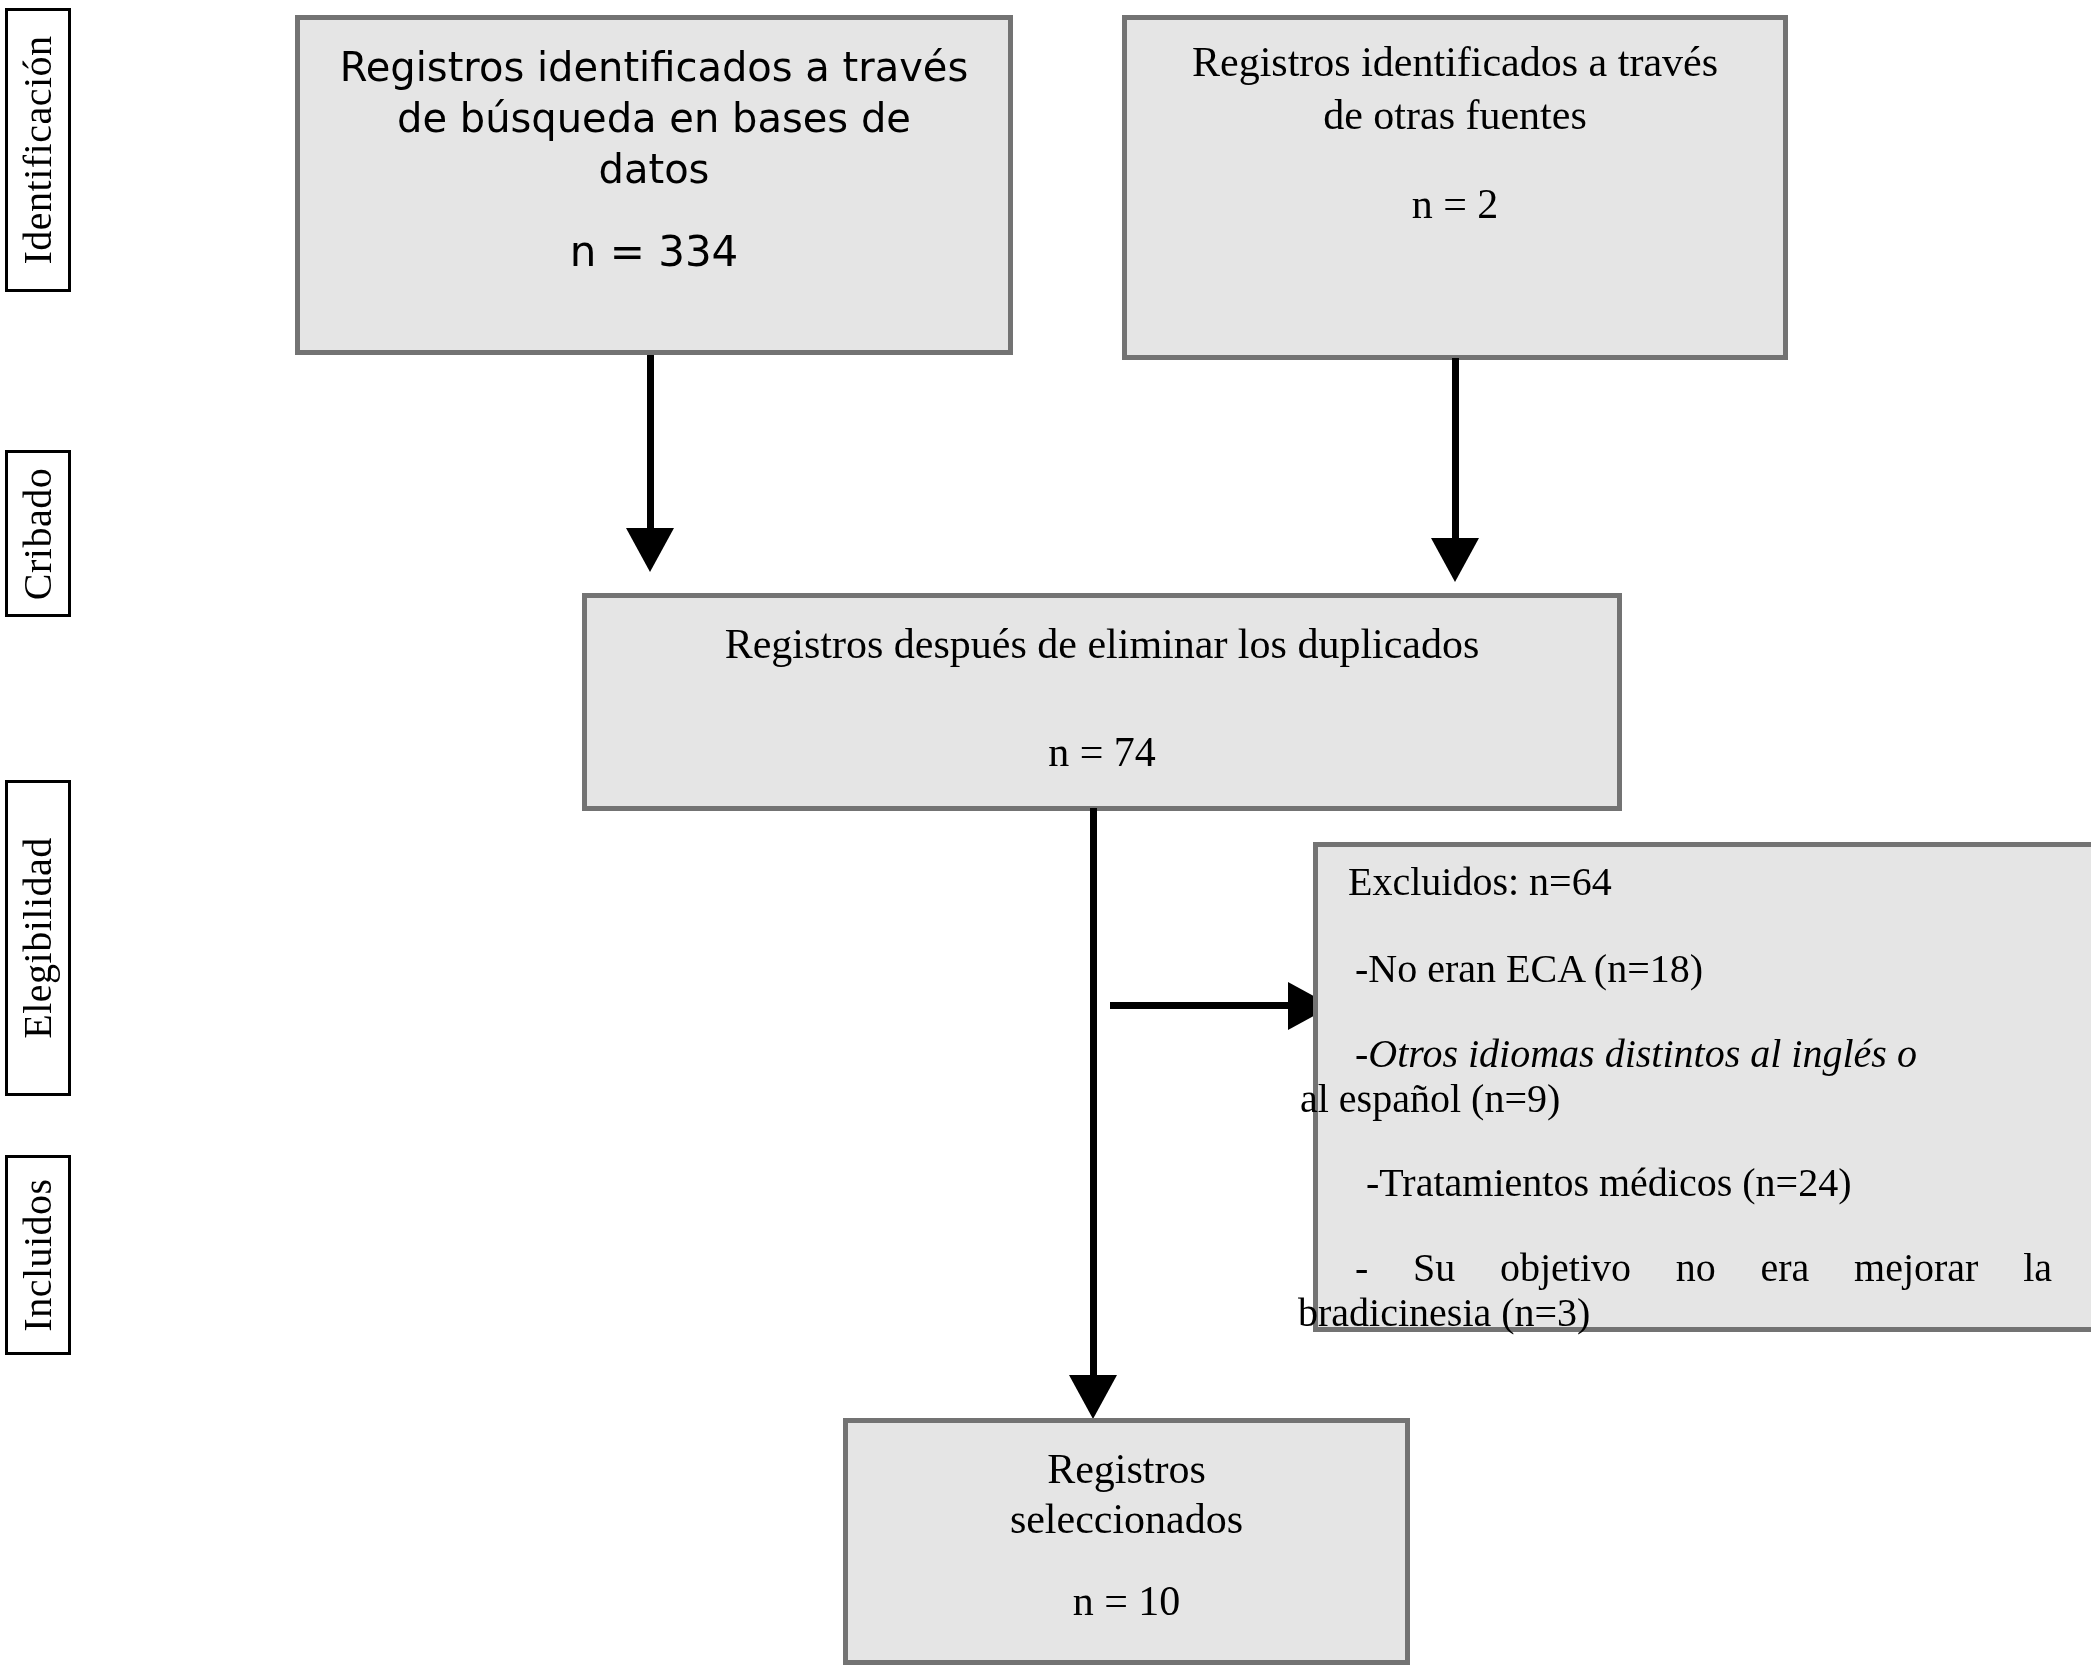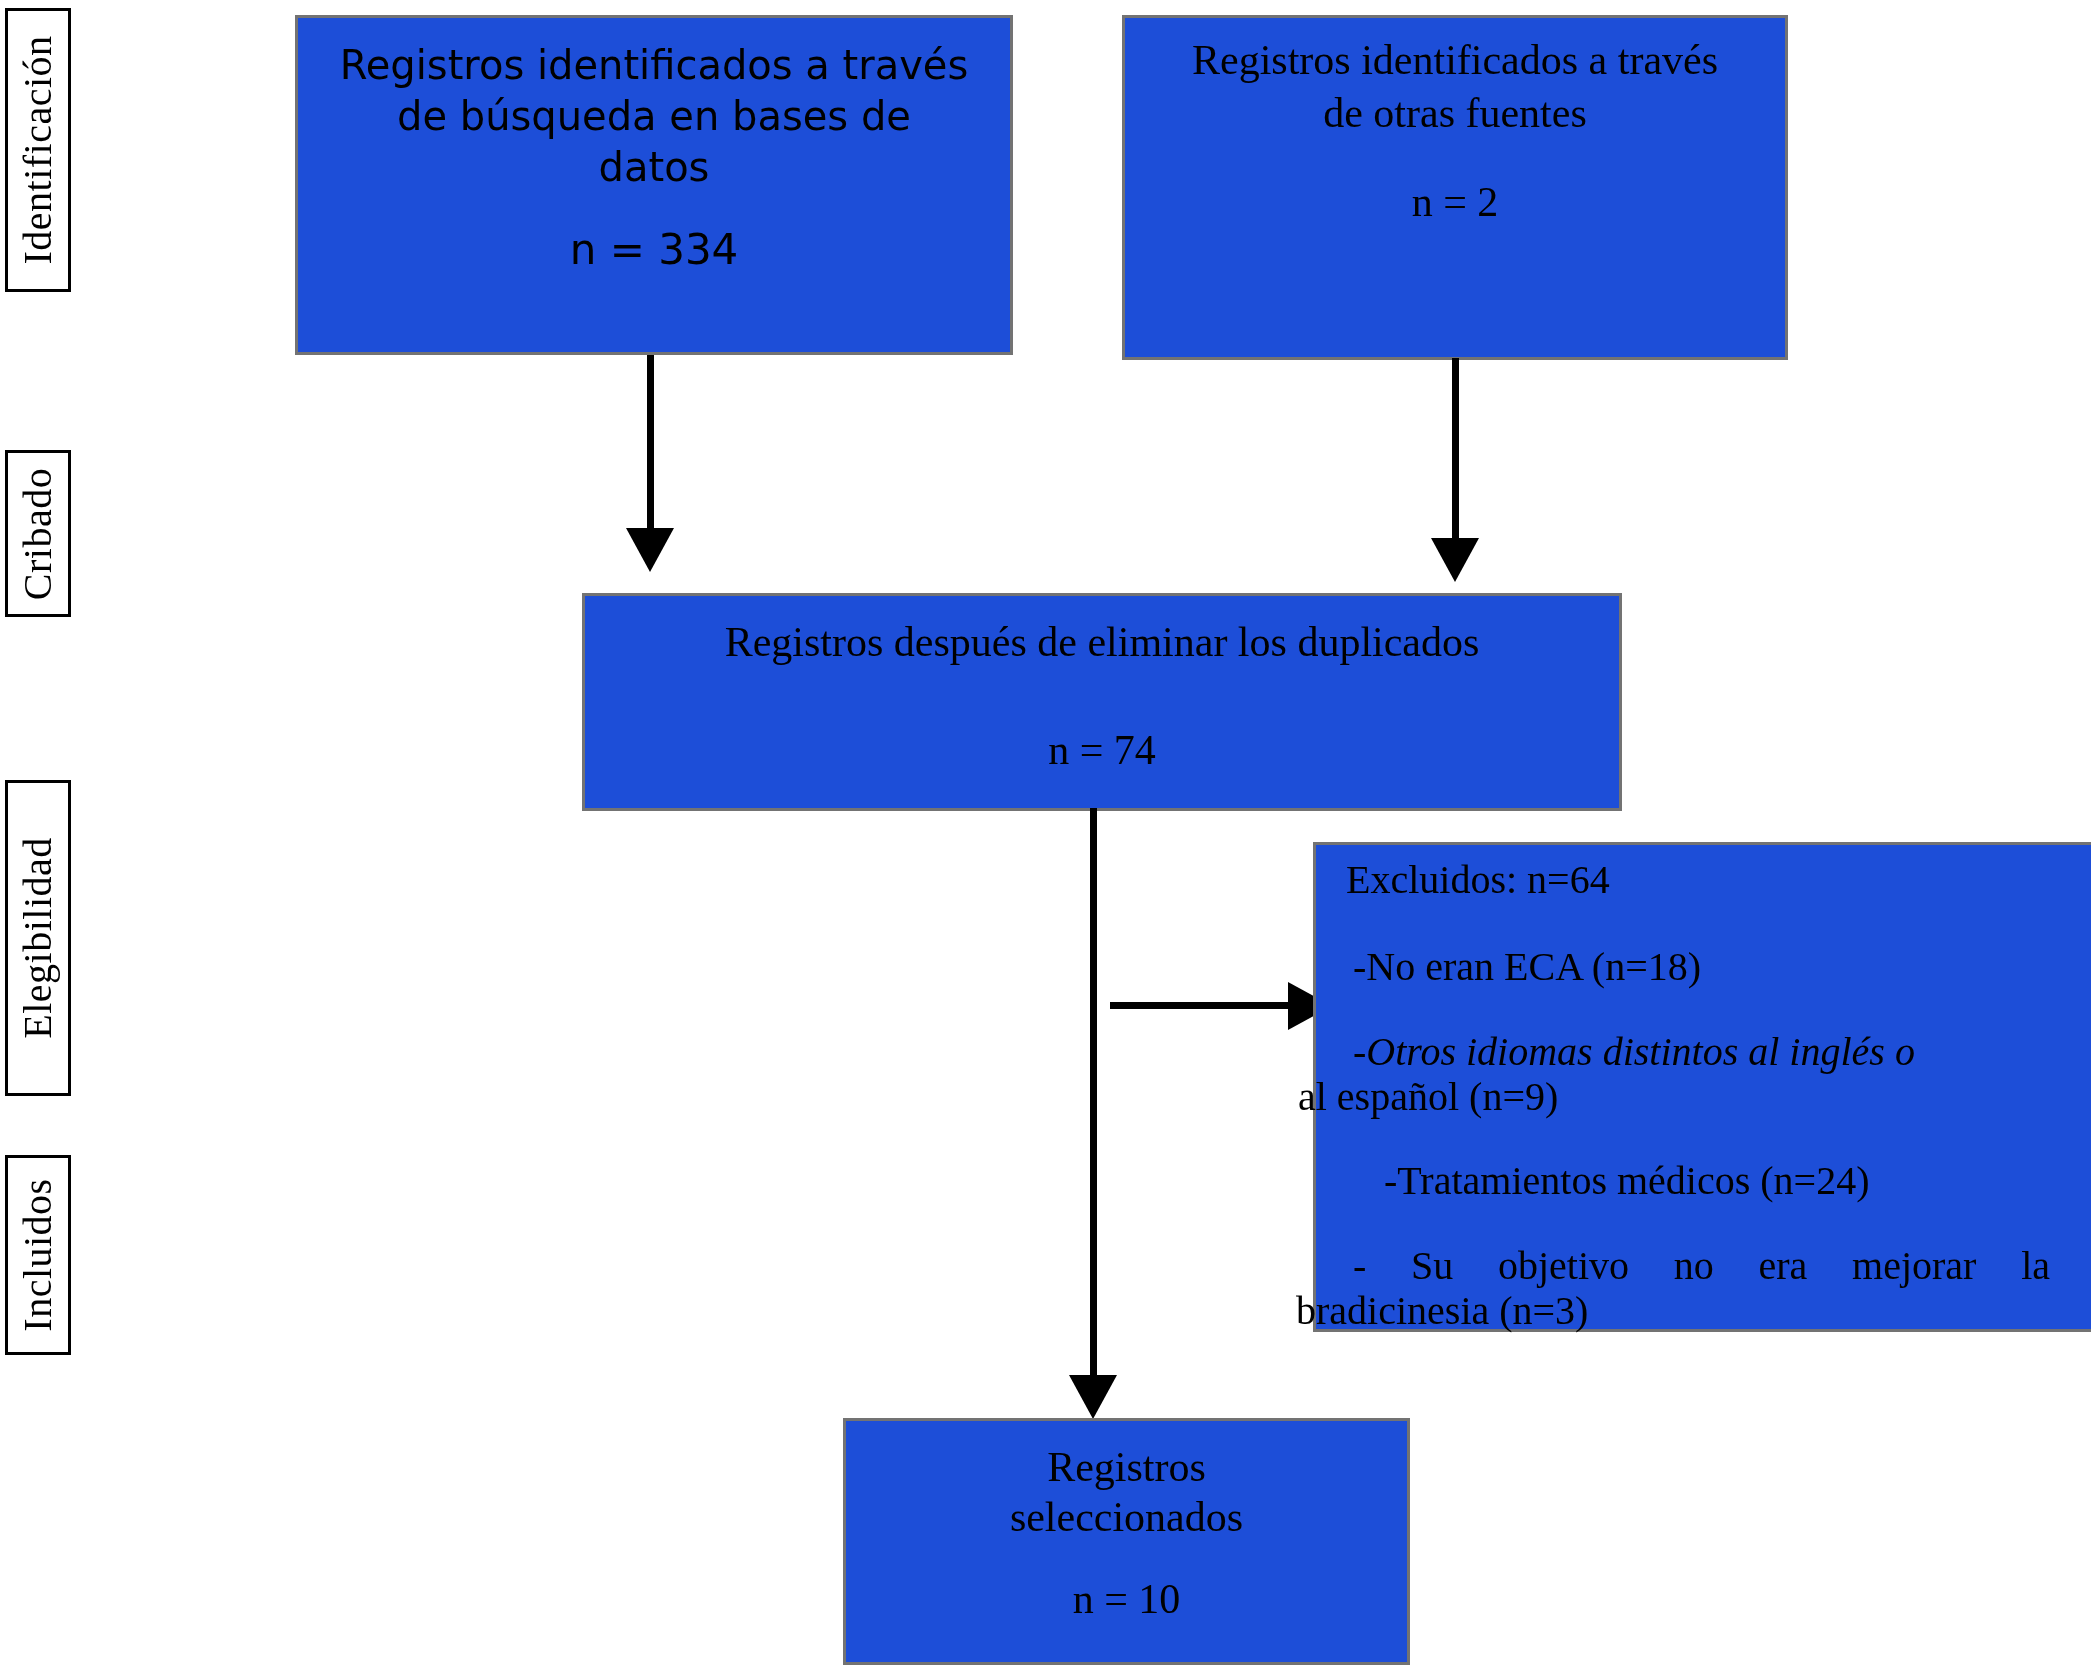--- a/index.html
+++ b/index.html
@@ -32,22 +32,22 @@
     white-space: nowrap;
     font-family: "Liberation Serif", "DejaVu Serif", serif;
     font-size: 40px;
     letter-spacing: 0.5px;
     line-height: 1;
   }
 
   
   .flow-box {
     position: absolute;
-    border: 3px solid #737373;
-    background: #1d4ed8;
+    border: 5px solid #737373;
+    background: #e5e5e5;
     box-sizing: border-box;
   }
   .box-text {
     position: absolute;
     left: 0;
     right: 0;
     text-align: center;
     line-height: 1.28;
   }
 
@@ -154,21 +154,21 @@
   <div class="arrow-right" style="left:1288px; top:982px;"></div>
 
   <div class="flow-box" style="left:1313px; top:842px; width:912px; height:490px;">
     <div class="excl-title" style="left:30px; top:11px;">Excluidos: n=64</div>
 
     <div class="excl-item" style="left:37px; top:96px;">-No eran ECA (n=18)</div>
 
     <div class="excl-item" style="left:37px; top:181px;font-style:italic;">-Otros idiomas distintos al inglés o</div>
     <div class="excl-item" style="left:-18px; top:226px;">al español (n=9)</div>
 
-    <div class="excl-item" style="left:48px; top:310px;margin-left:20px;">-Tratamientos médicos (n=24)</div>
+    <div class="excl-item" style="left:48px; top:310px;">-Tratamientos médicos (n=24)</div>
 
     <div class="excl-item excl-just" style="left:37px; top:395px; width:697px;">- Su objetivo no era mejorar la</div>
     <div class="excl-item" style="left:-20px; top:440px;">bradicinesia (n=3)</div>
   </div>
 
   <div class="flow-box" style="left:843px; top:1418px; width:567px; height:247px;">
     <div class="box-text serif" style="top:20px; font-size:42px;">Registros</div>
     <div class="box-text serif" style="top:70px; font-size:42px;">seleccionados</div>
     <div class="box-text serif" style="top:152px; font-size:42px;">n = 10</div>
   </div>

